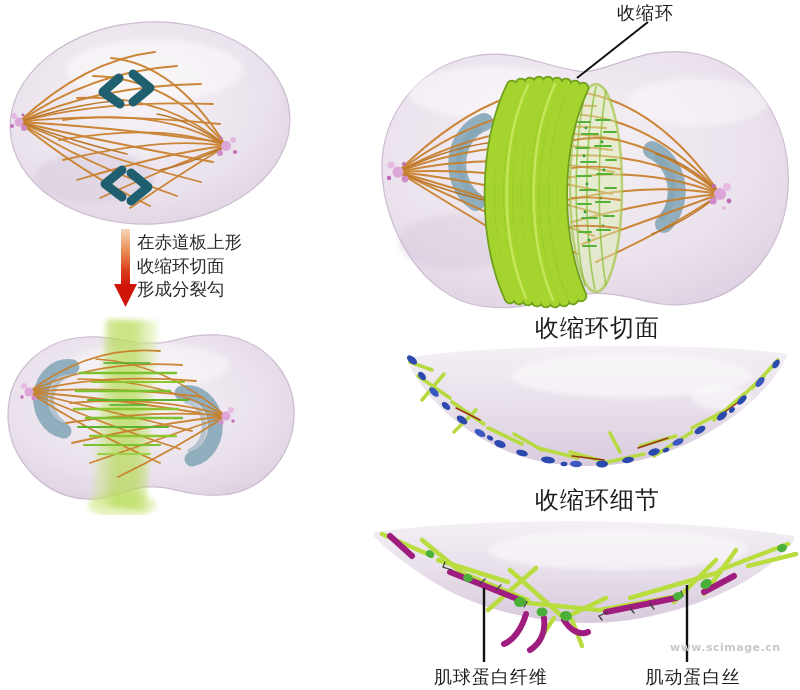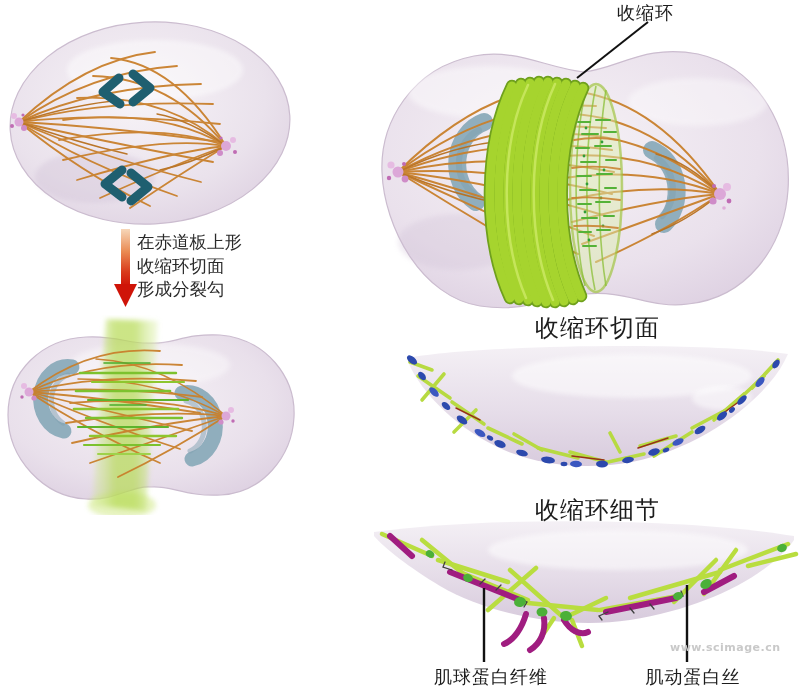--- a/index.html
+++ b/index.html
@@ -5,21 +5,21 @@
   html,body{margin:0;padding:0;background:#ffffff;}
   #canvas{position:relative;width:800px;height:690px;background:#ffffff;overflow:hidden;
           font-family:"DejaVu Serif","Liberation Serif",serif;}
   .abs{position:absolute;}
   .lbl{color:#1c1c1c;font-size:24px;letter-spacing:1px;white-space:nowrap;}
   .lbl-lg{font-size:18px;}
   #caption{left:137px;top:231px;width:130px;line-height:23.5px;font-size:17.5px;color:#2a2a2a;}
   #caption span{display:block;}
   #label-ring{left:617px;top:1px;}
   #label-section{left:535px;top:312px;width:108px;text-align:center;}
-  #label-detail{left:535px;top:494px;width:108px;text-align:center;}
+  #label-detail{left:535px;top:484px;width:108px;text-align:center;}
   #label-myosin{left:428px;top:665px;width:126px;text-align:center;}
   #label-actin{left:640px;top:665px;width:106px;text-align:center;}
   #watermark{left:670px;top:641px;font-family:"DejaVu Sans","Liberation Sans",sans-serif;
              font-size:11px;font-weight:bold;color:#c9c9c9;letter-spacing:.5px;}
   svg{display:block;}
 </style>
 </head>
 <body>
 
 <div id="canvas">

